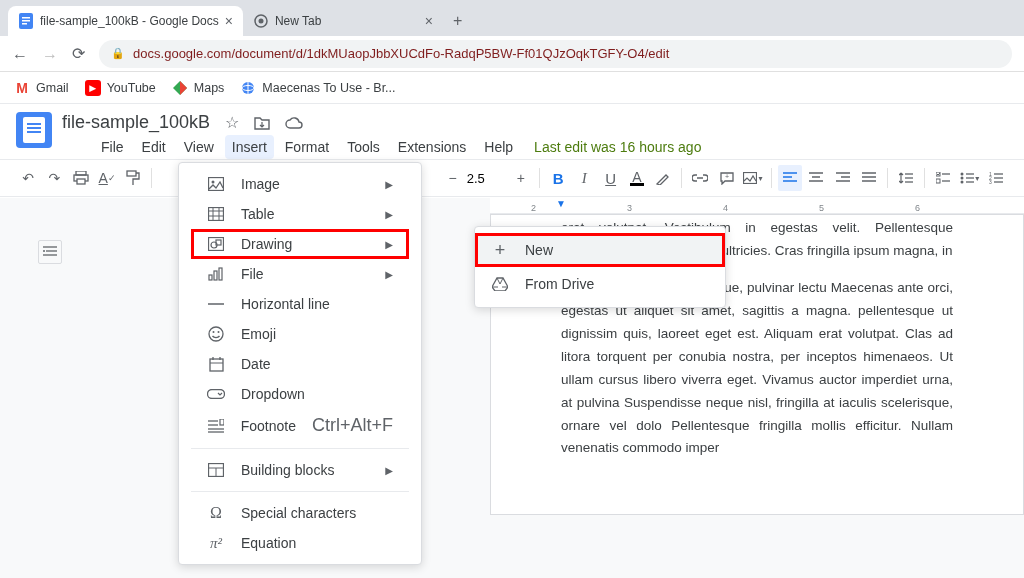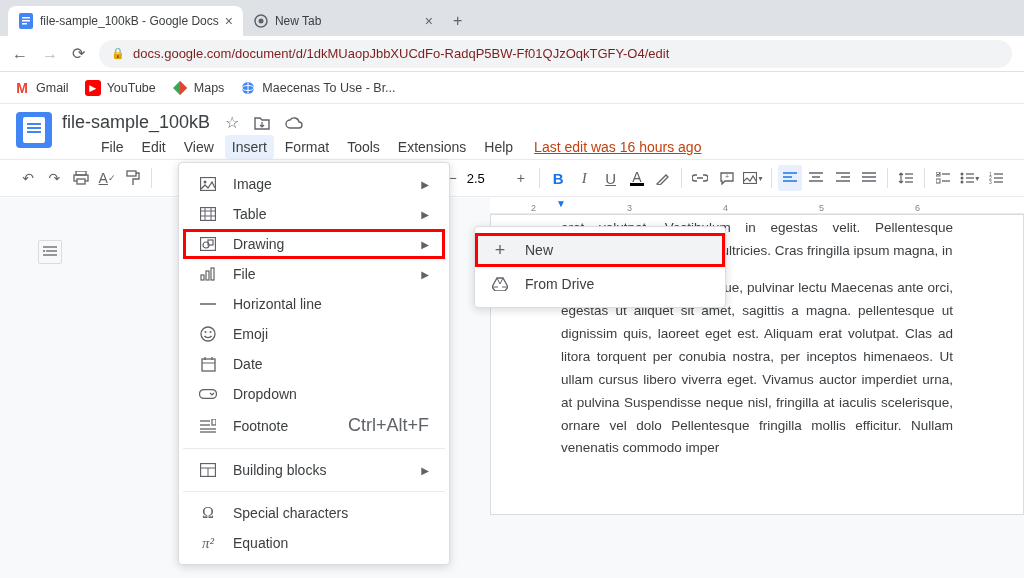--- a/index.html
+++ b/index.html
@@ -28,41 +28,41 @@
 .docs-logo-inner { width: 22px; height: 26px; background: #fff; border-radius: 2px; position: relative; }
 .docs-logo-inner::after { content:''; position:absolute; top:6px; left:4px; right:4px; height:2px; background:#4285f4; box-shadow:0 4px 0 #4285f4, 0 8px 0 #4285f4; }
 .title-area { display: flex; flex-direction: column; }
 .title-row { display: flex; align-items: center; gap: 15px; }
 .doc-title { font-size: 18px; color: #3c4043; }
 .title-icon { color: #5f6368; font-size: 16px; }
 
 .menu-row { display: flex; gap: 4px; margin-top: 2px; align-items: center; margin-left: 32px; }
 .menu-item { font-size: 14px; color: #3c4043; padding: 4px 7px; border-radius: 4px; cursor: pointer; }
 .menu-item.active { background: #e8f0fe; }
-.last-edit { font-size: 14px; color: #c2410c; text-decoration: underline; margin-left: 10px; }
+.last-edit { font-size: 14px; color: #4d7c0f; margin-left: 10px; }
 
 
 .toolbar { display: flex; align-items: center; gap: 2px; padding: 4px 16px; border-top: 1px solid #e8eaed; border-bottom: 1px solid #e8eaed; height: 38px; }
 .tb-btn { width: 26px; height: 26px; display: flex; align-items: center; justify-content: center; color: #5f6368; font-size: 14px; border-radius: 2px; }
 .tb-sep { width: 1px; height: 20px; background: #e0e0e0; margin: 0 4px; }
 .tb-input { width: 40px; font-size: 13px; border: none; background: transparent; }
 .tb-bold { font-weight: bold; font-size: 15px; color: #1a73e8; }
 .tb-italic { font-style: italic; font-size: 15px; font-family: serif; }
 .tb-u { text-decoration: underline; font-size: 15px; }
 .tb-color-a { font-size: 14px; border-bottom: 3px solid #000; line-height: 12px; padding: 0 2px; }
 .tb-active { background: #e8f0fe; border-radius: 2px; }
 .outline-btn { position: absolute; left: 38px; top: 240px; width: 24px; height: 24px; border: 1px solid #dadce0; border-radius: 2px; display: flex; align-items:center; justify-content:center; color:#5f6368; }
 .page { position: absolute; left: 490px; top: 198px; right: 0; background: #fff; border: 1px solid #dadce0; padding: 2px 70px 40px 70px; font-size: 13.5px; line-height: 1.7; color: #3c4043; text-align: justify; }
 .page p { margin-bottom: 14px; }
 .ruler { position: absolute; left: 490px; right: 0; top: 198px; height: 16px; background: #fff; border-bottom: 1px solid #e8eaed; font-size: 9px; color: #80868b; display:flex; align-items:flex-end; overflow:hidden; }
 .ruler .tick { flex:0 0 auto; width: 48px; text-align: right; padding-right: 2px; }
 .ruler-marker { position: absolute; top: 0; color: #1a73e8; font-size: 10px; }
 
 
-.insert-menu { position: absolute; left: 178px; top: 162px; width: 272px; background: #fff; border: 1px solid #dadce0; border-radius: 4px; box-shadow: 0 2px 10px rgba(0,0,0,.15); padding: 6px 4px; z-index: 20; }
+.insert-menu { position: absolute; left: 178px; top: 162px; width: 244px; background: #fff; border: 1px solid #dadce0; border-radius: 4px; box-shadow: 0 2px 10px rgba(0,0,0,.15); padding: 6px 12px; z-index: 20; }
 .im-item { display: flex; align-items: center; padding: 6px 16px; font-size: 14px; color: #3c4043; gap: 16px; cursor: pointer; position: relative; }
 .im-item.highlight { box-shadow: inset 0 0 0 3px #f00; }
 .im-icon { width: 18px; height: 18px; display: flex; align-items: center; justify-content: center; color: #5f6368; font-size: 15px; }
 .im-arrow { margin-left: auto; color: #5f6368; font-size: 10px; }
 .im-shortcut { margin-left: auto; color: #5f6368; font-size: 18px; }
 .im-divider { height: 1px; background: #e8eaed; margin: 6px 0; }
 
 
 .sub-menu { position: absolute; left: 474px; top: 226px; width: 252px; background: #fff; border: 1px solid #dadce0; border-radius: 4px; box-shadow: 0 2px 10px rgba(0,0,0,.15); padding: 6px 0; z-index: 21; }
 .sm-item { display: flex; align-items: center; padding: 8px 16px; font-size: 14px; color: #3c4043; gap: 16px; cursor: pointer; }

